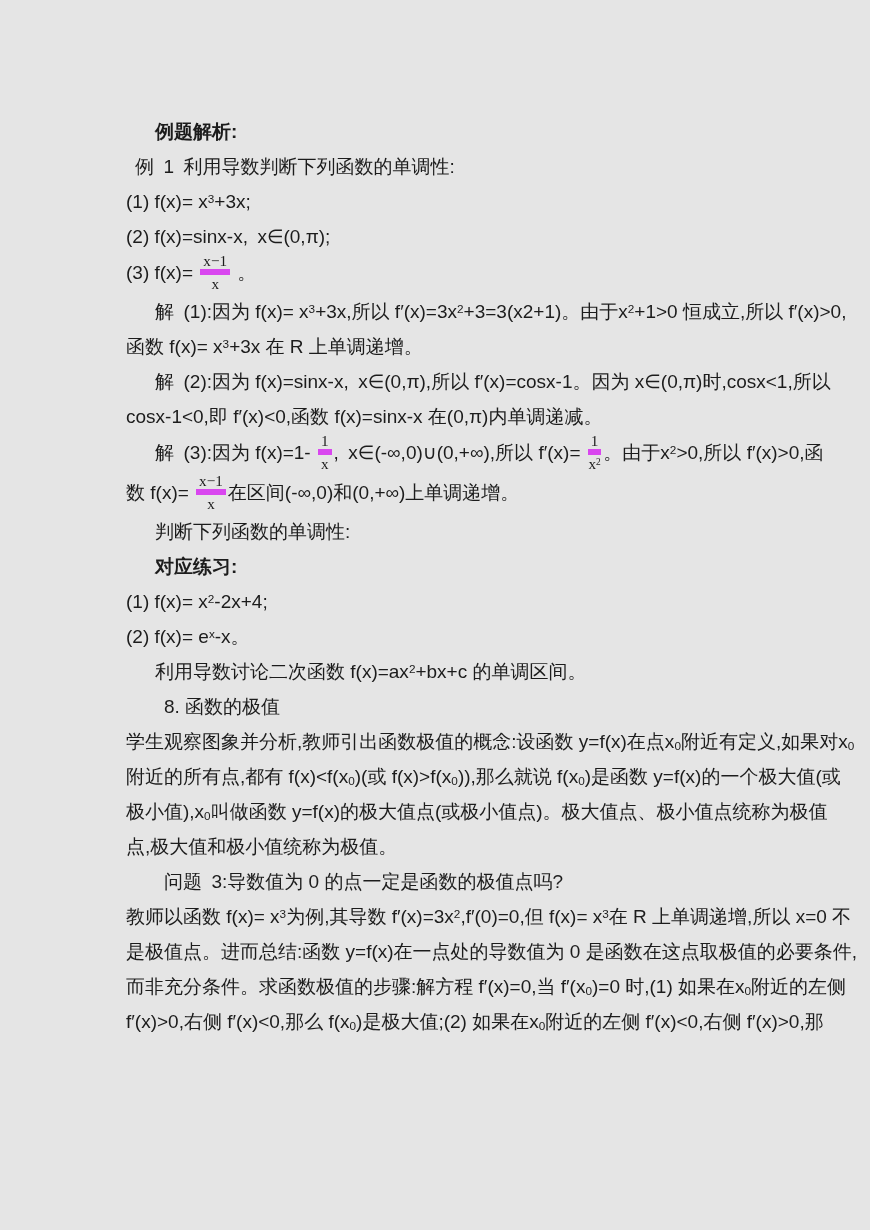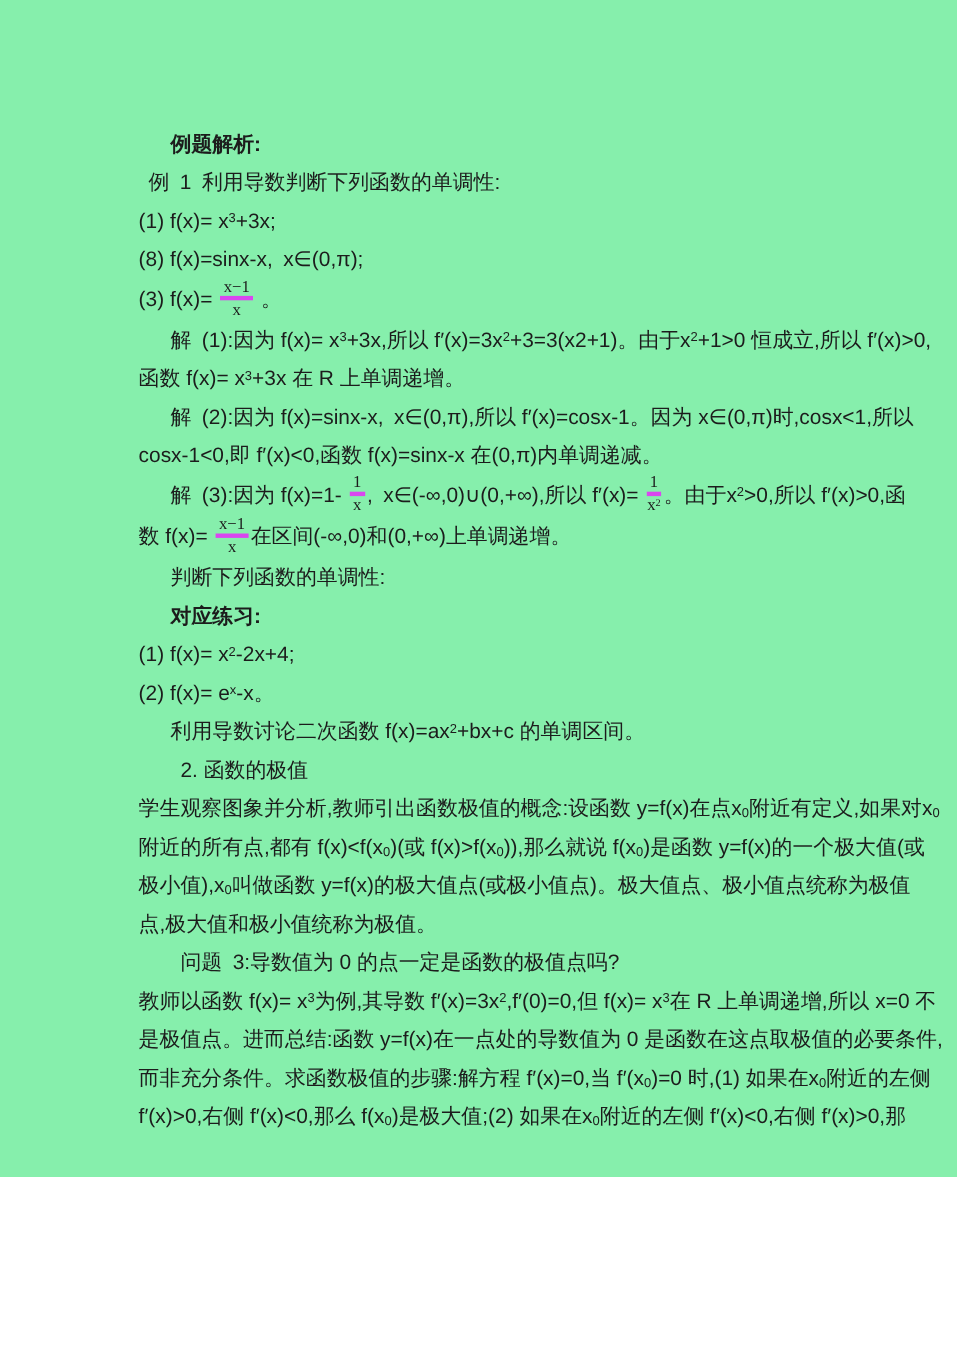--- a/index.html
+++ b/index.html
@@ -1,64 +1,64 @@
 <!DOCTYPE html>
 <html><head>
 <meta charset="utf-8">
 <style>
   html,body{margin:0;padding:0;background:#ffffff;}
   .page{
     position:relative;
-    width:870px;height:1070px;
-    background:#86efac;
+    width:870px;height:1230px;
+    background:#e5e5e5;
     box-sizing:border-box;
     padding:114px 112px 0 126px;
     overflow:hidden;
     font-family:"Liberation Sans",sans-serif;
     font-size:19px;
     color:#1c1c1c;
   }
   .ln{min-height:35px;line-height:35px;white-space:nowrap;}
   .bold{font-weight:bold;}
   .i1{margin-left:29px;}
   .i2{margin-left:38px;}
   .ix{margin-left:9px;}
   sup,sub{font-size:0.62em;line-height:0;vertical-align:baseline;position:relative;}
   sup{top:-0.45em;}
   sub{top:0.18em;}
   .fr{
     display:inline-block;vertical-align:middle;text-align:center;
     font-family:"Liberation Serif",serif;
     font-size:0.8em;line-height:1.12;margin:0 2px;transform:translateY(-2px);
   }
-  .fr .nu{display:block;border-bottom:4px solid #d946ef;padding:0 3px;}
+  .fr .nu{display:block;border-bottom:6px solid #d946ef;padding:0 3px;}
   .fr .de{display:block;}
 </style>
 </head>
 <body>
 
 <main class="page">
   <div id="doc">
       <div class="ln i1 bold">例题解析:</div>
       <div class="ln ix">例 1 利用导数判断下列函数的单调性:</div>
       <div class="ln">(1) f(x)= x<sup>3</sup>+3x;</div>
-      <div class="ln">(8) f(x)=sinx-x, x∈(0,π);</div>
+      <div class="ln">(2) f(x)=sinx-x, x∈(0,π);</div>
       <div class="ln">(3) f(x)= <span class="fr"><span class="nu">x−1</span><span class="de">x</span></span> 。</div>
       <div class="ln i1">解 (1):因为 f(x)= x<sup>3</sup>+3x,所以 f′(x)=3x<sup>2</sup>+3=3(x2+1)。由于x<sup>2</sup>+1&gt;0 恒成立,所以 f′(x)&gt;0,</div>
       <div class="ln">函数 f(x)= x<sup>3</sup>+3x 在 R 上单调递增。</div>
       <div class="ln i1">解 (2):因为 f(x)=sinx-x, x∈(0,π),所以 f′(x)=cosx-1。因为 x∈(0,π)时,cosx&lt;1,所以</div>
       <div class="ln">cosx-1&lt;0,即 f′(x)&lt;0,函数 f(x)=sinx-x 在(0,π)内单调递减。</div>
       <div class="ln i1">解 (3):因为 f(x)=1- <span class="fr"><span class="nu">1</span><span class="de">x</span></span>, x∈(-∞,0)∪(0,+∞),所以 f′(x)= <span class="fr"><span class="nu">1</span><span class="de">x<sup>2</sup></span></span>。由于x<sup>2</sup>&gt;0,所以 f′(x)&gt;0,函</div>
       <div class="ln">数 f(x)= <span class="fr"><span class="nu">x−1</span><span class="de">x</span></span>在区间(-∞,0)和(0,+∞)上单调递增。</div>
       <div class="ln i1">判断下列函数的单调性:</div>
       <div class="ln i1 bold">对应练习:</div>
       <div class="ln">(1) f(x)= x<sup>2</sup>-2x+4;</div>
       <div class="ln">(2) f(x)= e<sup>x</sup>-x。</div>
       <div class="ln i1">利用导数讨论二次函数 f(x)=ax<sup>2</sup>+bx+c 的单调区间。</div>
-      <div class="ln i2">2. 函数的极值</div>
+      <div class="ln i2">8. 函数的极值</div>
       <div class="ln">学生观察图象并分析,教师引出函数极值的概念:设函数 y=f(x)在点x<sub>0</sub>附近有定义,如果对x<sub>0</sub></div>
       <div class="ln">附近的所有点,都有 f(x)&lt;f(x<sub>0</sub>)(或 f(x)&gt;f(x<sub>0</sub>)),那么就说 f(x<sub>0</sub>)是函数 y=f(x)的一个极大值(或</div>
       <div class="ln">极小值),x<sub>0</sub>叫做函数 y=f(x)的极大值点(或极小值点)。极大值点、极小值点统称为极值</div>
       <div class="ln">点,极大值和极小值统称为极值。</div>
       <div class="ln i2">问题 3:导数值为 0 的点一定是函数的极值点吗?</div>
       <div class="ln">教师以函数 f(x)= x<sup>3</sup>为例,其导数 f′(x)=3x<sup>2</sup>,f′(0)=0,但 f(x)= x<sup>3</sup>在 R 上单调递增,所以 x=0 不</div>
       <div class="ln">是极值点。进而总结:函数 y=f(x)在一点处的导数值为 0 是函数在这点取极值的必要条件,</div>
       <div class="ln">而非充分条件。求函数极值的步骤:解方程 f′(x)=0,当 f′(x<sub>0</sub>)=0 时,(1) 如果在x<sub>0</sub>附近的左侧</div>
       <div class="ln">f′(x)&gt;0,右侧 f′(x)&lt;0,那么 f(x<sub>0</sub>)是极大值;(2) 如果在x<sub>0</sub>附近的左侧 f′(x)&lt;0,右侧 f′(x)&gt;0,那</div>
     </div>

